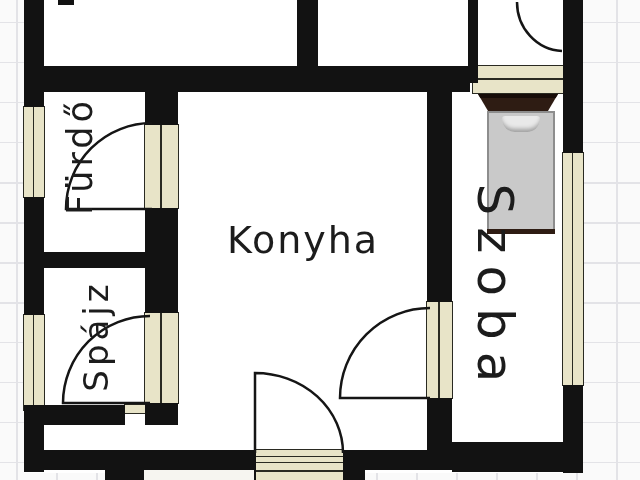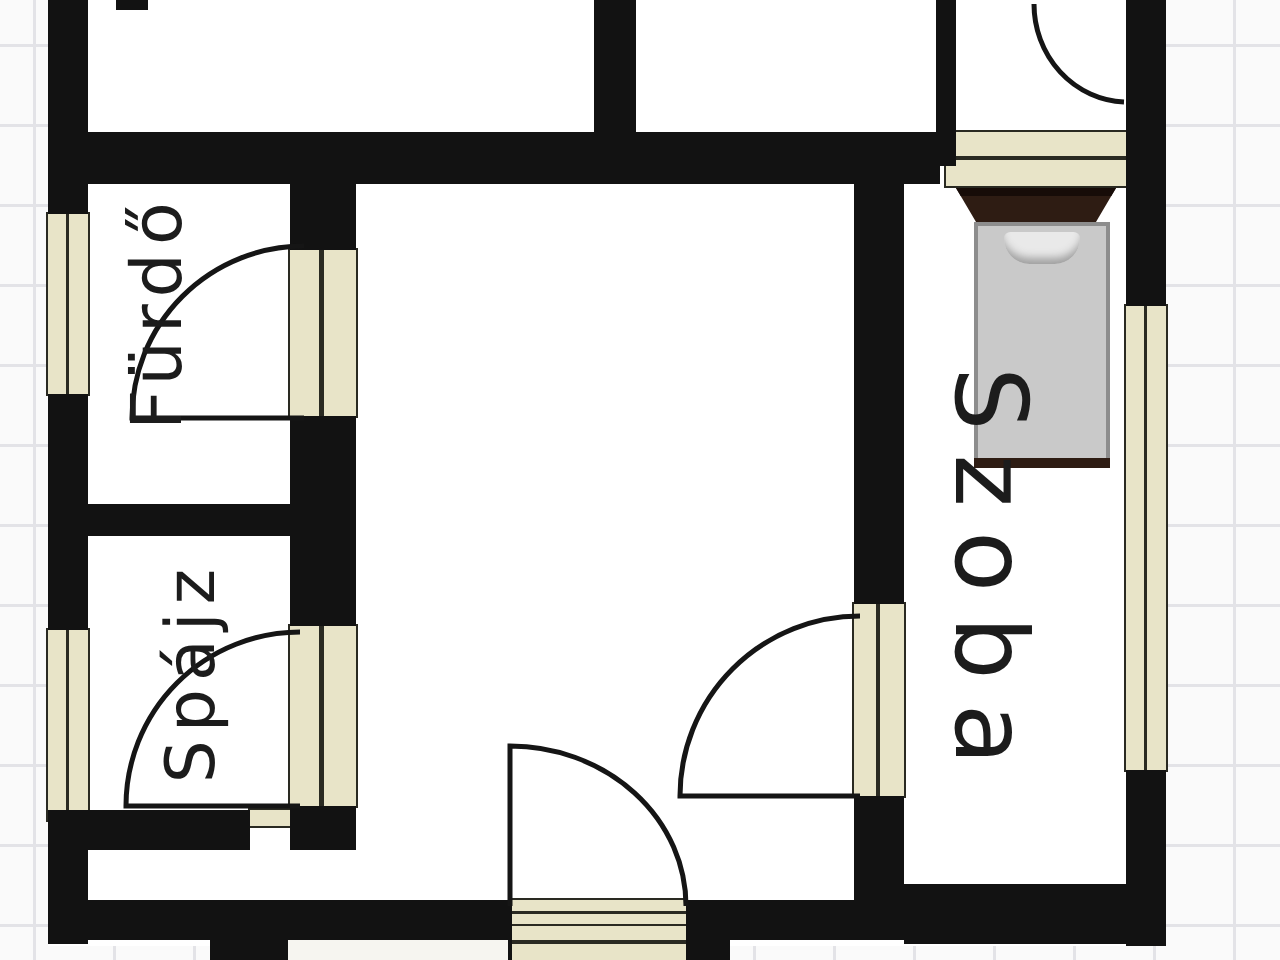--- a/index.html
+++ b/index.html
@@ -97,15 +97,16 @@
   <div>
     <div class="abs bed-head"></div>
     <div class="abs bed-body">
       <div class="abs bed-pillow"></div>
     </div>
     <div class="abs bed-foot"></div>
   </div>
 
   <div class="abs room-label rot-ccw lbl-furdo">Fürdő</div>
   <div class="abs room-label rot-ccw lbl-spajz">Spájz</div>
+  <div class="abs room-label lbl-konyha">Konyha</div>
   <div class="abs room-label rot-cw lbl-szoba">Szoba</div>
 
 </div>
 
 </body></html>

